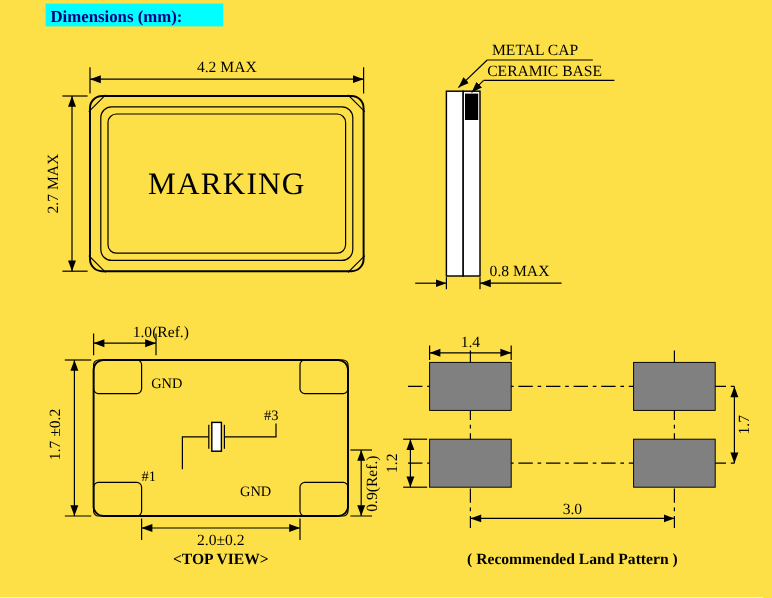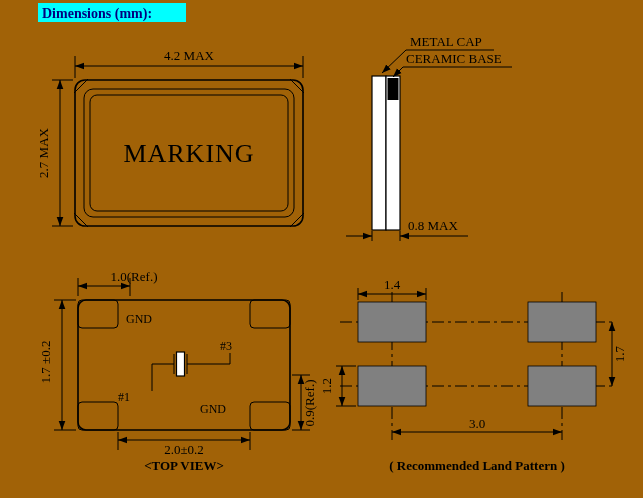--- a/index.html
+++ b/index.html
@@ -1,17 +1,17 @@
 <!DOCTYPE html>
 <html><head>
 <meta charset="utf-8">
 <style>
   html,body { margin:0; padding:0; background:#ffffff; }
   .canvas {
-    position:relative; width:643px; height:498px; background:#a16207;
+    position:relative; width:643px; height:498px; background:#fde047;
     font-family:"Liberation Serif", serif;
   }
   svg { display:block; }
   svg text { font-family:"Liberation Serif", serif; fill:#000000; }
   .dim-text   { font-size:13px; }
   .label-text { font-size:12px; }
   .marking-text { font-size:26px; letter-spacing:1px; }
   .caption-text { font-size:13px; font-weight:bold; }
   .title-text { font-size:14px; font-weight:bold; fill:#000080; }
   .ln  { stroke:#000000; stroke-width:1; fill:none; }

